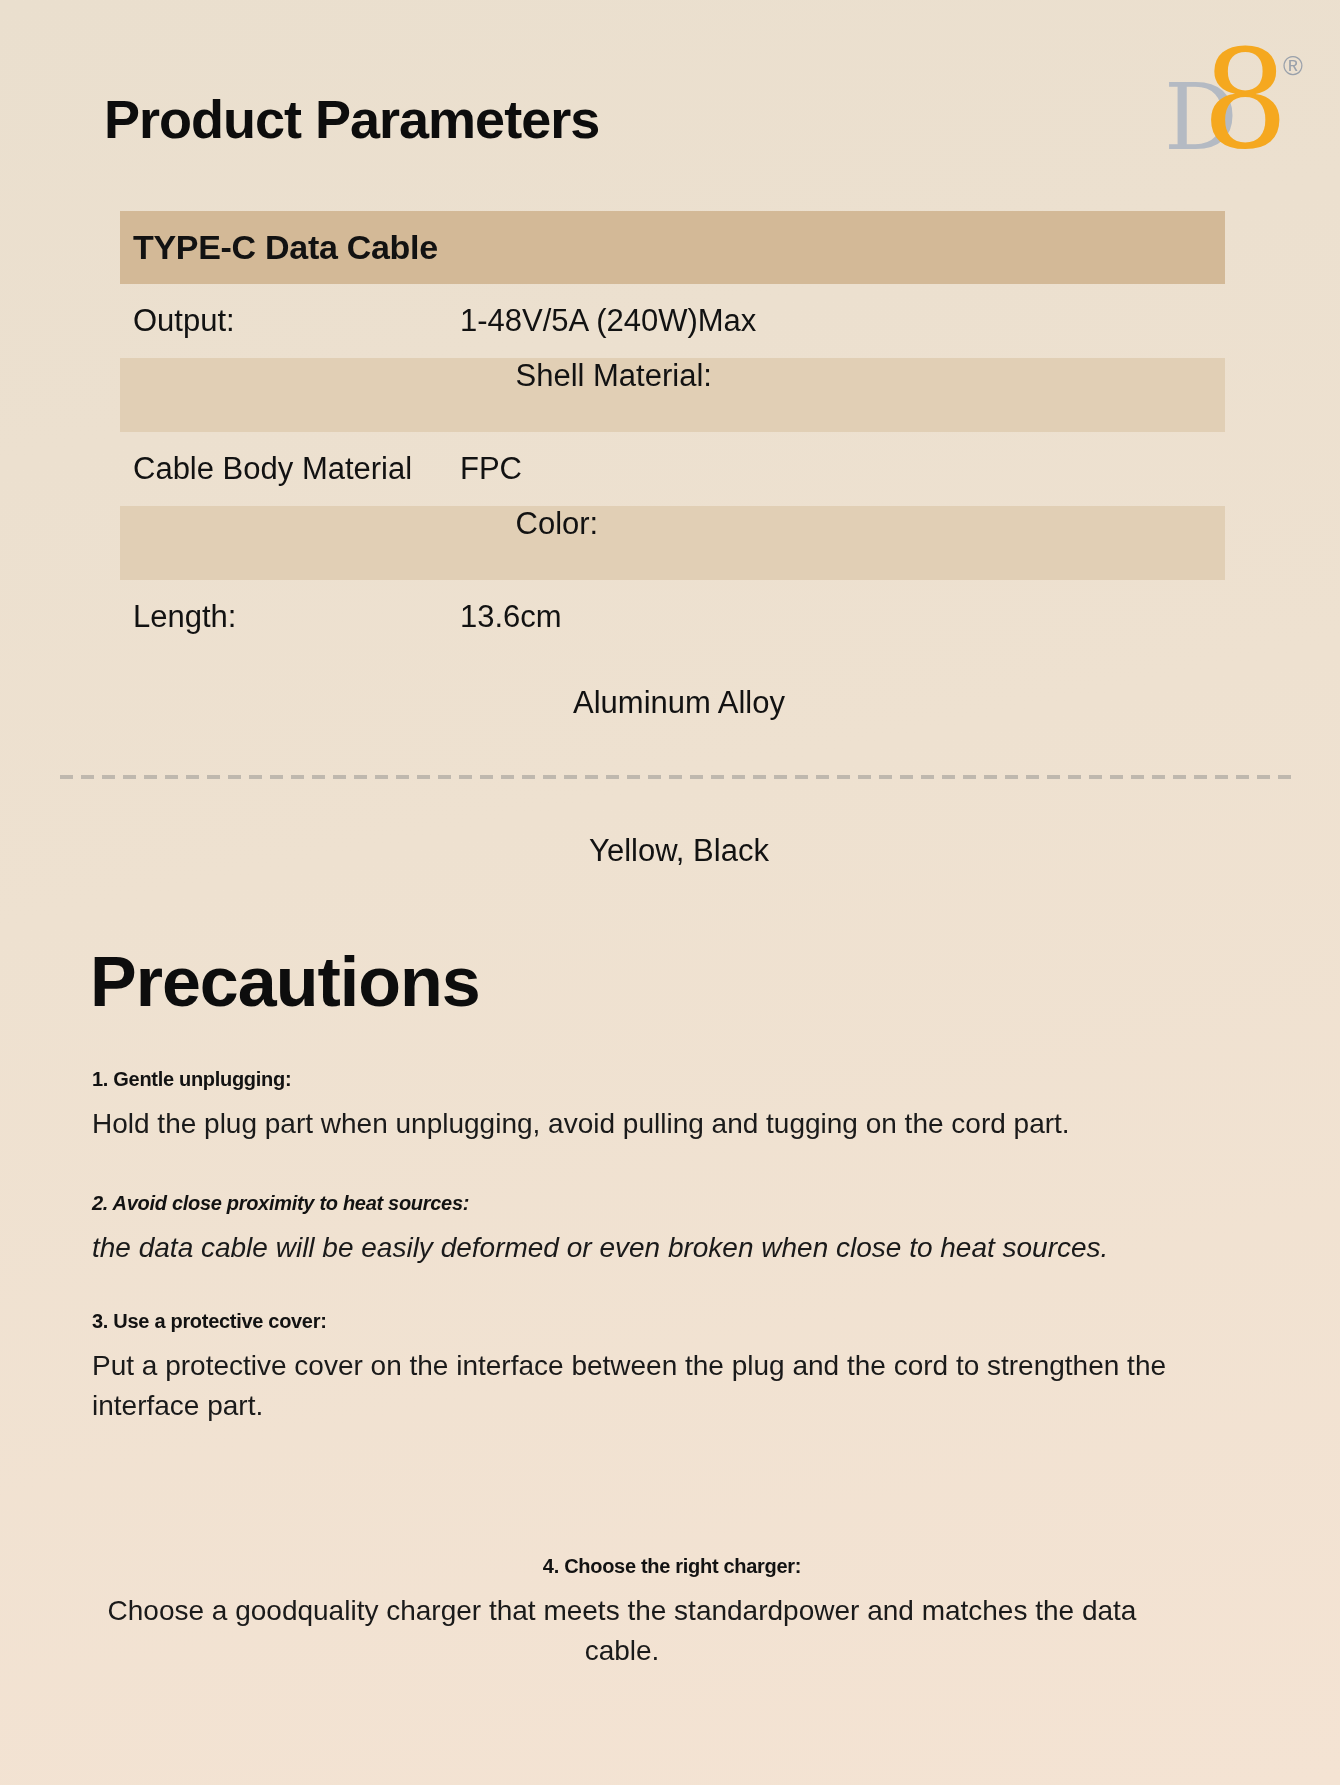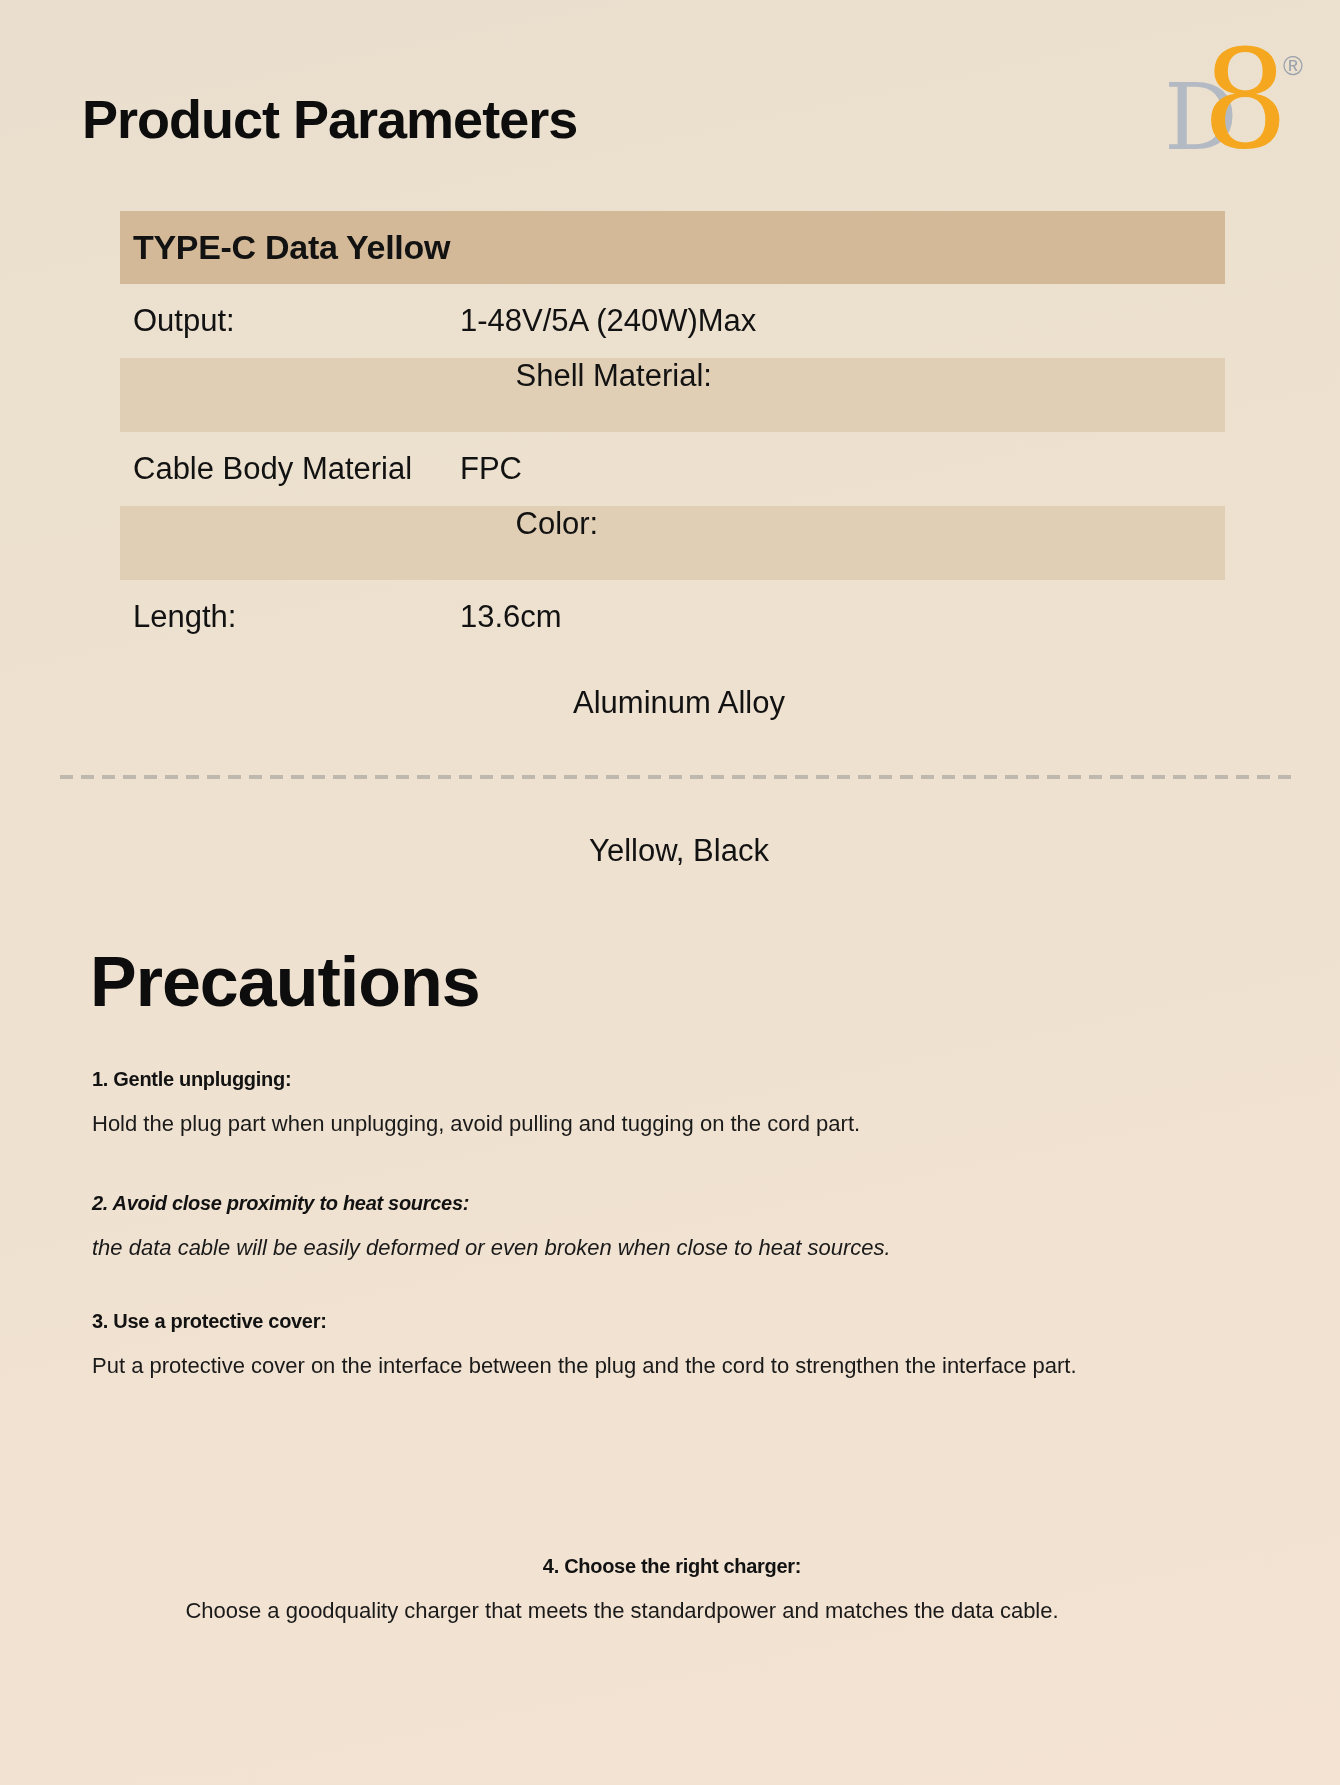--- a/index.html
+++ b/index.html
@@ -13,21 +13,21 @@
   body{
     height:1785px;
     position:relative;
     font-family:"Liberation Sans","DejaVu Sans",sans-serif;
     color:var(--ink);
     background:linear-gradient(168deg,var(--bg-top) 0%,var(--bg-mid) 45%,var(--bg-bottom) 100%);
     overflow:hidden;
   }
 
   .page-title{
-    position:absolute;left:82px;top:88px;
+    position:absolute;left:104px;top:88px;
     font-size:54px;font-weight:700;letter-spacing:-1px;color:#0d0d0d;text-align:center;
   }
 
   
   .logo{position:absolute;left:1150px;top:48px;width:175px;height:140px;}
   .logo-d{
     position:absolute;left:14px;top:16px;
     font-family:"DejaVu Serif","Liberation Serif",serif;
     font-size:92px;line-height:1.18;color:var(--logo-gray);
   }
@@ -58,40 +58,40 @@
     background:repeating-linear-gradient(90deg,var(--dash) 0 13px,transparent 13px 21px);
   }
 
   
   .section-title{
     position:absolute;left:90px;top:942px;
     font-size:70px;font-weight:700;letter-spacing:-1px;color:#0d0d0d;
   }
   .p-item{position:absolute;left:92px;width:1160px;}
   .p-item h3{font-size:20px;font-weight:700;letter-spacing:-0.3px;}
-  .p-item p{font-size:22px;line-height:40px;margin-top:13px;color:#1a1a1a;}
+  .p-item p{font-size:28px;line-height:40px;margin-top:13px;color:#1a1a1a;}
   .p-item-1{top:1068px;}
   .p-item-2{top:1192px;font-style:italic;}
   .p-item-3{top:1310px;}
   .p-item-4{top:1555px;text-align:center;}
   .p-item-4 p{max-width:1060px;}
 </style>
 </head>
 <body>
 
 <h1 class="page-title">Product Parameters</h1>
 
 <div class="logo">
   <span class="logo-d">D</span>
   <span class="logo-8">8</span>
   <span class="logo-r">®</span>
 </div>
 
 <section class="spec-table">
-  <div class="t-header">TYPE-C Data Yellow</div>
+  <div class="t-header">TYPE-C Data Cable</div>
 
   <div class="t-row">
     <span class="t-label">Output:</span>
     <span class="t-value">1-48V/5A (240W)Max</span>
   </div>
   <div class="t-row striped">
     <span class="t-label">Shell Material:</span>
     <span class="t-value">Aluminum Alloy</span>
   </div>
   <div class="t-row">

